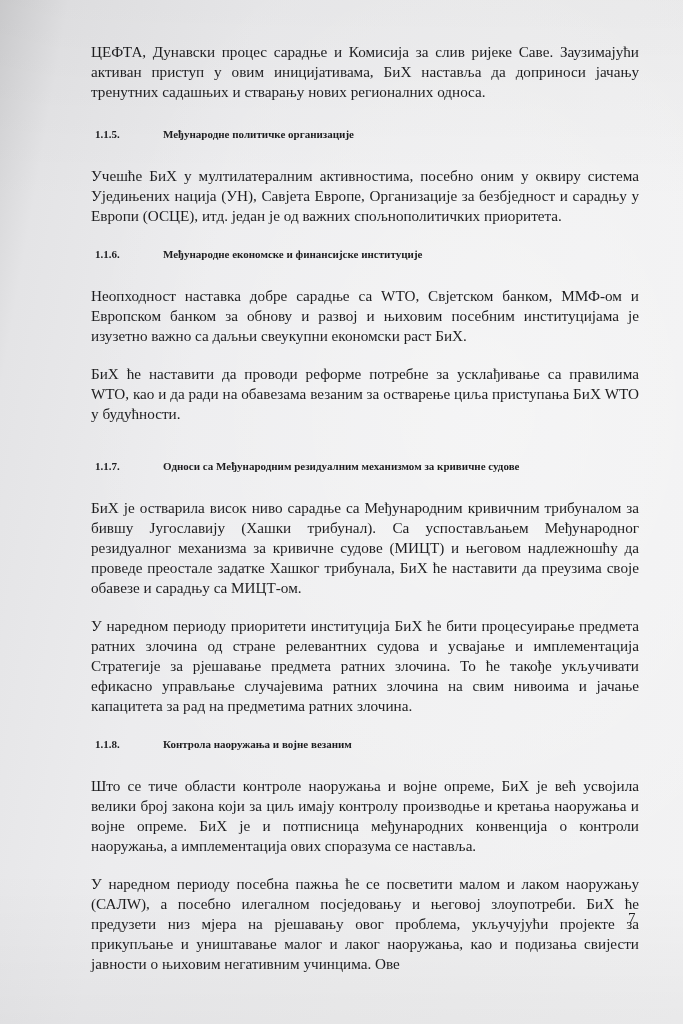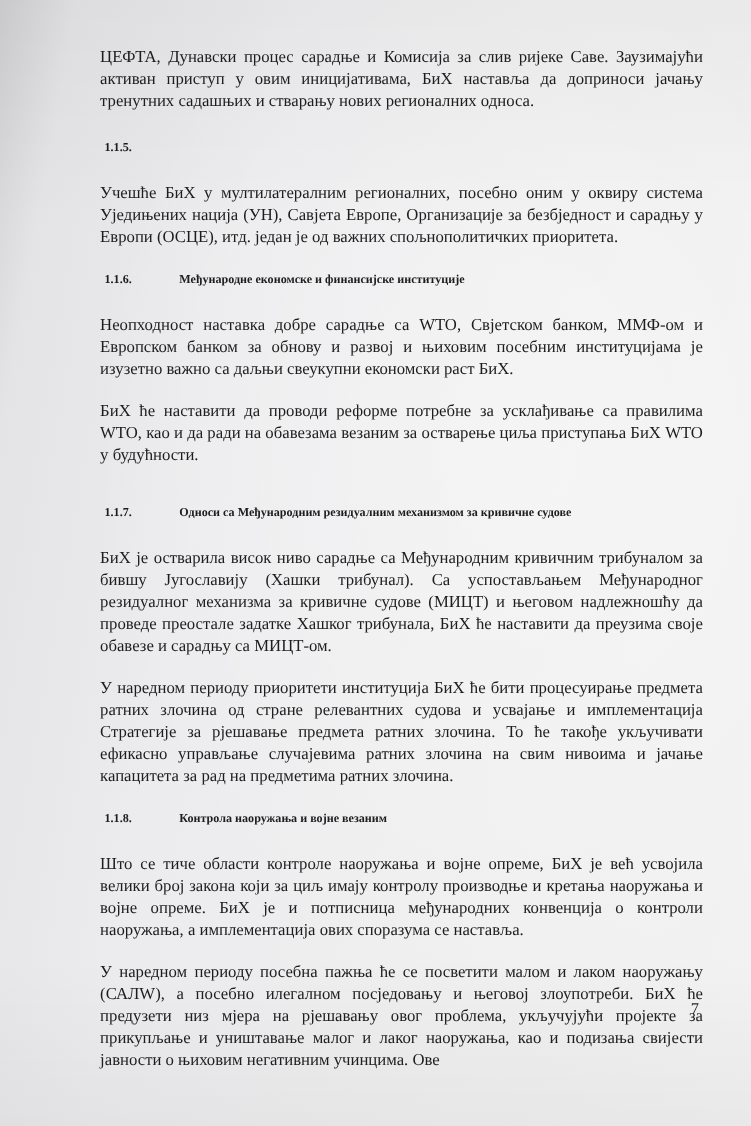--- a/index.html
+++ b/index.html
@@ -40,23 +40,24 @@
 <body>
 
 <div class="page">
   <div class="content">
 
     <p>ЦЕФТА, Дунавски процес сарадње и Комисија за слив ријеке Саве. Заузимајући активан приступ у овим иницијативама, БиХ наставља да доприноси јачању тренутних садашњих и стварању нових регионалних односа.</p>
     <div class="gap-m"></div>
 
     <h2>
       <span class="num">1.1.5.</span>
+      <span>Међународне политичке организације</span>
     </h2>
     <div class="gap-m"></div>
-    <p>Учешће БиХ у мултилатералним регионалних, посебно оним у оквиру система Уједињених нација (УН), Савјета Европе, Организације за безбједност и сарадњу у Европи (ОСЦЕ), итд. један је од важних спољнополитичких приоритета.</p>
+    <p>Учешће БиХ у мултилатералним активностима, посебно оним у оквиру система Уједињених нација (УН), Савјета Европе, Организације за безбједност и сарадњу у Европи (ОСЦЕ), итд. један је од важних спољнополитичких приоритета.</p>
     <div class="gap-s"></div>
 
     <h2>
       <span class="num">1.1.6.</span>
       <span>Међународне економске и финансијске институције</span>
     </h2>
     <div class="gap-m"></div>
     <p>Неопходност наставка добре сарадње са WTO, Свјетском банком, ММФ-ом и Европском банком за обнову и развој и њиховим посебним институцијама је изузетно важно са даљњи свеукупни економски раст БиХ.</p>
     <div class="gap-m"></div>
     <p>БиХ ће наставити да проводи реформе потребне за усклађивање са правилима WTO, као и да ради на обавезама везаним за остварење циља приступања БиХ WTO у будућности.</p>

